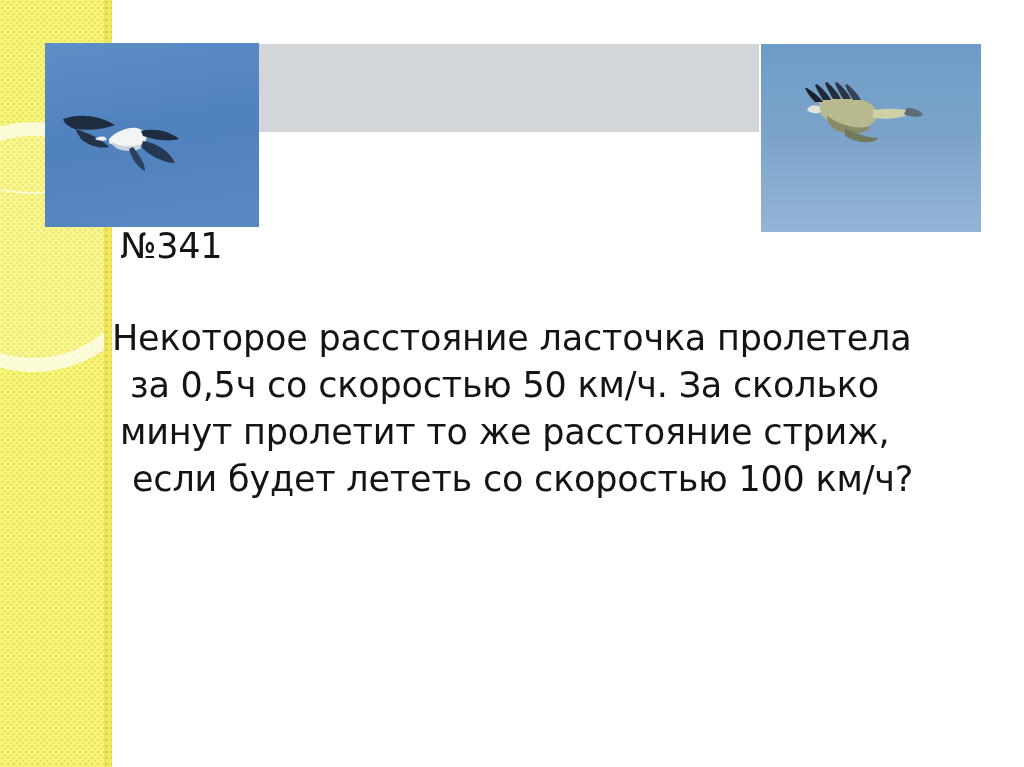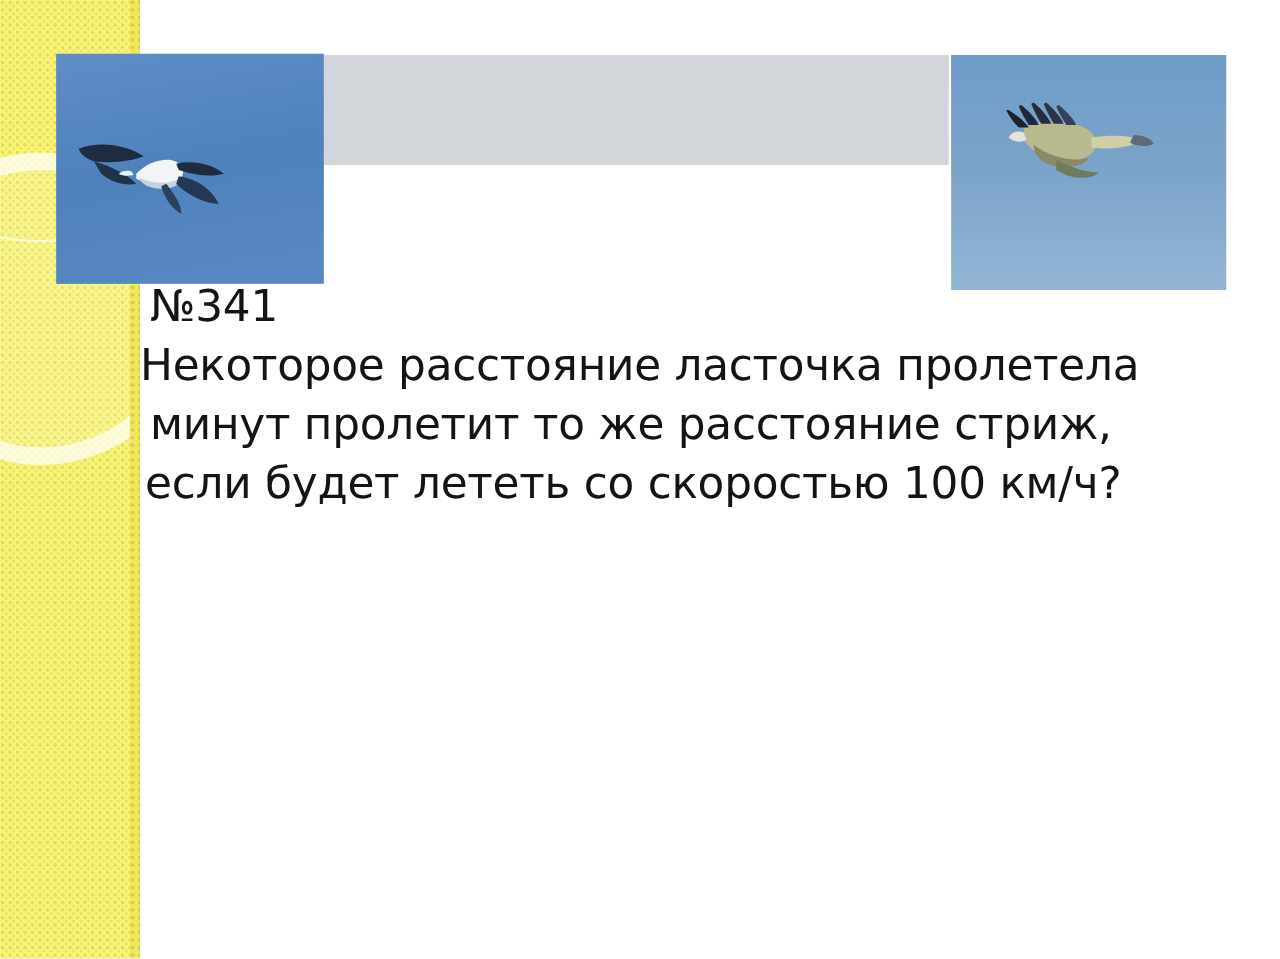--- a/index.html
+++ b/index.html
@@ -123,24 +123,24 @@
     line-height: 47px;
     white-space: nowrap;
     letter-spacing: -0.2px;
     color: #141414;
   }
   .line-title {
     font-size: 35px;
     line-height: 48px;
     padding-left: 8px;
   }
-  .line-1 { padding-left: 0px; }
+  .line-1 { padding-left: 0px; margin-top: 45px; }
   .line-2 { padding-left: 18px; }
   .line-3 { padding-left: 8px; }
-  .line-4 { padding-left: 4px; }
+  .line-4 { padding-left: 20px; }
 </style>
 </head>
 <body>
 
 <div id="slide">
 
   <div class="left-band">
     <div class="arc-disc"></div>
     <div class="arc-thick"></div>
     <div class="arc-thin"></div>
@@ -200,17 +200,18 @@
 
       <path d="M58 62 C 52 60, 48 62, 46 66 C 50 70, 56 70, 60 68 Z" fill="#e3e5d9"></path>
 
       <path d="M84 84 C 96 90, 108 94, 118 94 C 112 100, 96 100, 84 92 Z" fill="#727a5e"></path>
     </svg>
   </div>
 
   <div class="text-block">
     <div class="line line-title">№341</div>
     <div class="line line-1">Некоторое расстояние ласточка пролетела</div>
+    <div class="line line-2">за 0,5ч со скоростью 50 км/ч. За сколько</div>
     <div class="line line-3">минут пролетит то же расстояние стриж,</div>
     <div class="line line-4">если будет лететь со скоростью 100 км/ч?</div>
   </div>
 
 </div>
 
 </body></html>

